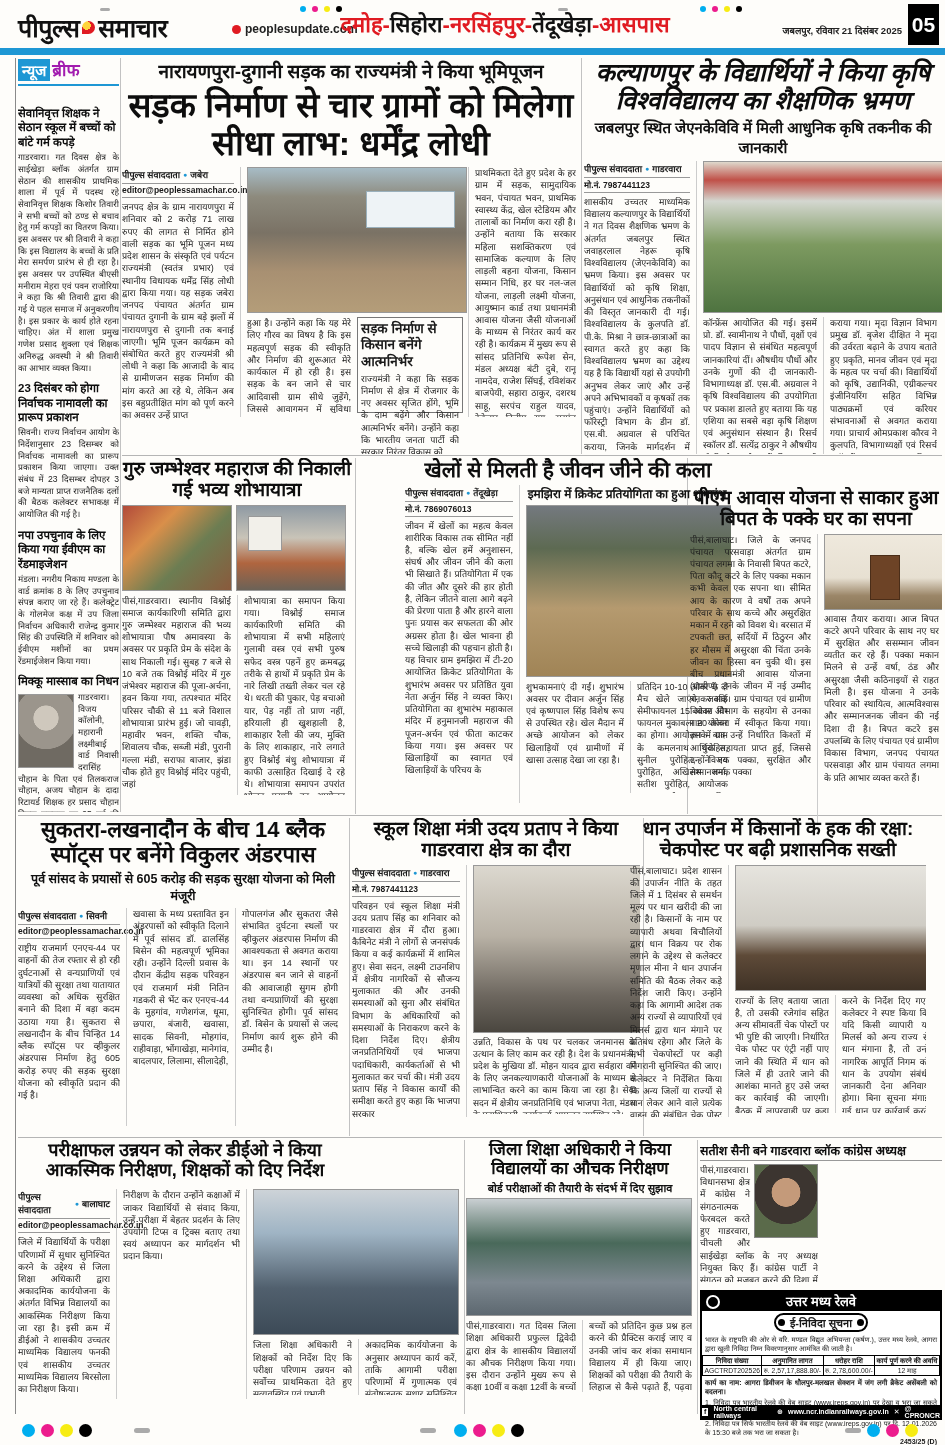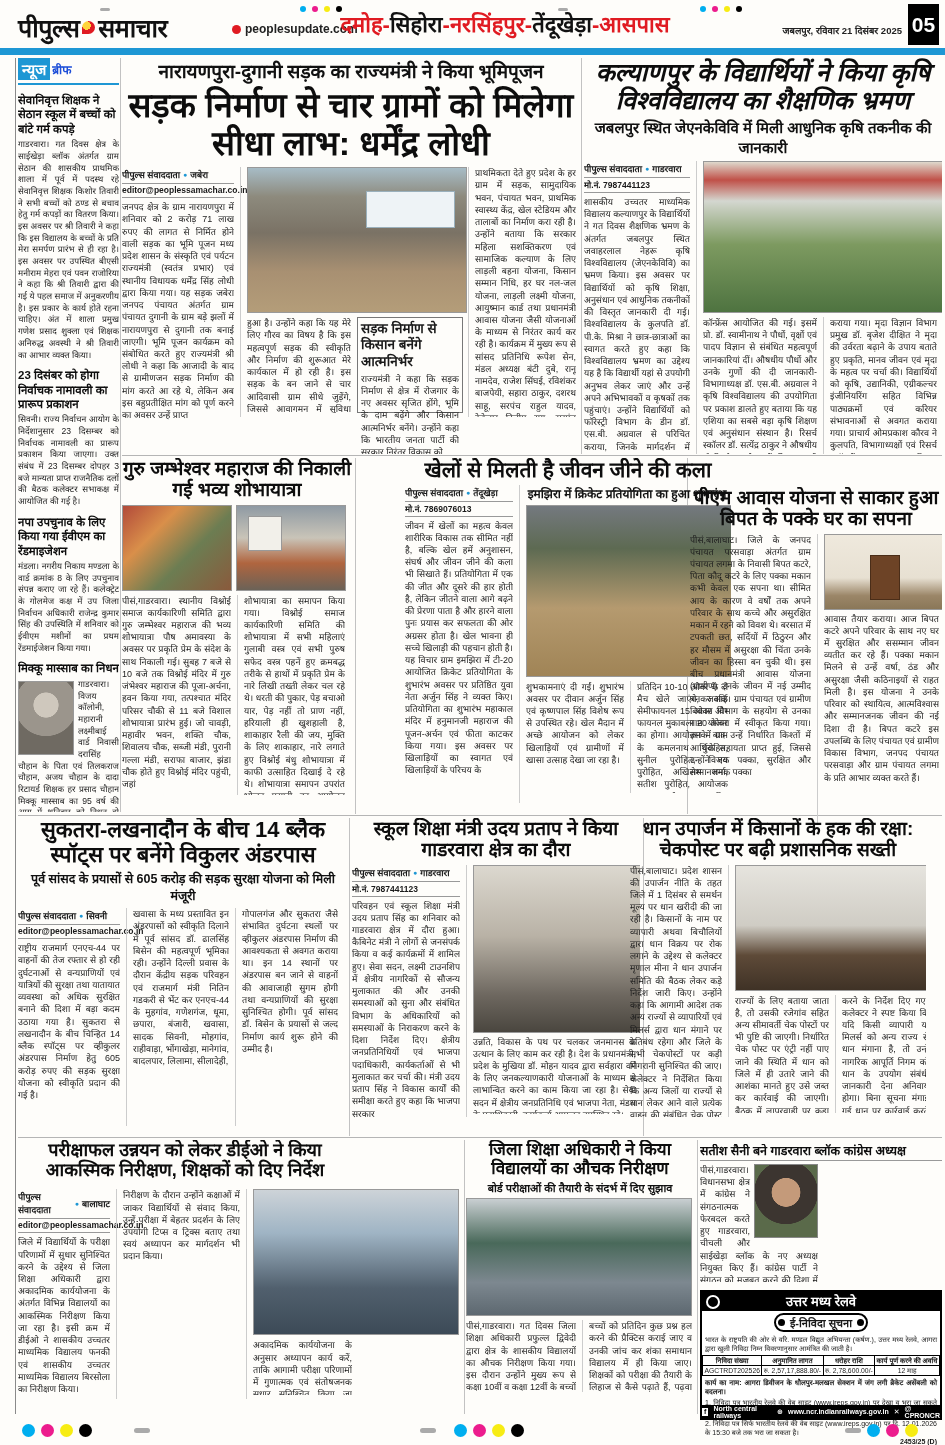--- a/index.html
+++ b/index.html
@@ -31,23 +31,23 @@
   .byline { font-size:9px; font-weight:700; border-bottom:1px solid #999; padding:1px 0 2px; display:flex; gap:3px; align-items:center; }
   .byline .bydot { color:#1e97d4; font-size:7px; }
   .contact { font-size:8.5px; font-weight:700; border-bottom:1px solid #999; padding:1px 0 2px; margin-bottom:3px; }
   .col { font-size:9px; line-height:1.36; text-align:justify; color:#1c1c1c; overflow:hidden; }
   .cols { display:flex; }
   .cols > * + * { border-left:1px solid #ccc; margin-left:6px; padding-left:6px; }
   .ph { position:relative; border:1px solid #999; }
 
   
   .nb { position:absolute; left:18px; top:58px; width:101px; height:754px; overflow:hidden; }
-  .nb-head { display:flex; align-items:center; gap:2px; border-bottom:2.5px solid #1e97d4; padding-bottom:3px; margin-bottom:8px; }
+  .nb-head { display:flex; align-items:center; gap:2px; border-bottom:2.5px solid #1e97d4; padding-bottom:3px; margin-bottom:20px; }
   .nb-head .b1 { background:#1e97d4; color:#fff; font-size:15px; font-weight:800; padding:1px 4px; }
-  .nb-head .b2 { color:#1d4ed8; font-size:12px; font-weight:800; }
+  .nb-head .b2 { color:#a21caf; font-size:17px; font-weight:800; }
   .nb-item { margin-bottom:7px; }
   .nb-item h3 { font-size:11.5px; line-height:1.25; font-weight:800; color:#0d0d0d; margin-bottom:3px; }
   .nb-item .col { font-size:8.6px; }
   .oldman { float:left; width:56px; height:74px; margin:2px 4px 2px 0; border:1px solid #999;
     background:radial-gradient(circle at 50% 32%, #cfc8bd 0 22%, #9b958c 23% 55%, #6f6a62 56% 100%); }
 
   
   article { position:absolute; overflow:hidden; }
   .a-road { left:122px; top:58px; width:458px; height:396px; }
   .a-road .kicker { font-size:19px; margin-bottom:2px; }
@@ -359,20 +359,21 @@
           <span class="bydot">●</span>
           <span>बालाघाट</span>
         </div>
         <div class="contact">editor@peoplessamachar.co.in</div>
         <div class="col">जिले में विद्यार्थियों के परीक्षा परिणामों में सुधार सुनिश्चित करने के उद्देश्य से जिला शिक्षा अधिकारी द्वारा अकादमिक कार्ययोजना के अंतर्गत विभिन्न विद्यालयों का आकस्मिक निरीक्षण किया जा रहा है। इसी क्रम में डीईओ ने शासकीय उच्चतर माध्यमिक विद्यालय फनकी एवं शासकीय उच्चतर माध्यमिक विद्यालय बिरसोला का निरीक्षण किया।</div>
       </div>
       <div class="col" style="width:124px; flex:none;">निरीक्षण के दौरान उन्होंने कक्षाओं में जाकर विद्यार्थियों से संवाद किया, उन्हें परीक्षा में बेहतर प्रदर्शन के लिए उपयोगी टिप्स व ट्रिक्स बताए तथा स्वयं अध्यापन कर मार्गदर्शन भी प्रदान किया।</div>
       <div style="width:208px; flex:none;">
         <div class="ph ph-deo"></div>
         <div class="cols" style="margin-top:4px; height:56px;">
+          <div class="col" style="width:99px; flex:none;">जिला शिक्षा अधिकारी ने शिक्षकों को निर्देश दिए कि परीक्षा परिणाम उन्नयन को सर्वोच्च प्राथमिकता देते हुए सुव्यवस्थित एवं प्रभावी</div>
           <div class="col" style="width:99px; flex:none;">अकादमिक कार्ययोजना के अनुसार अध्यापन कार्य करें, ताकि आगामी परीक्षा परिणामों में गुणात्मक एवं संतोषजनक सुधार सुनिश्चित किया जा सके।</div>
         </div>
       </div>
     </div>
   </article>
 
   <article class="a-dso">
     <div class="headline">जिला शिक्षा अधिकारी ने किया विद्यालयों का औचक निरीक्षण</div>
     <div class="subhead">बोर्ड परीक्षाओं की तैयारी के संदर्भ में दिए सुझाव</div>
     <div class="ph ph-dso"></div>

